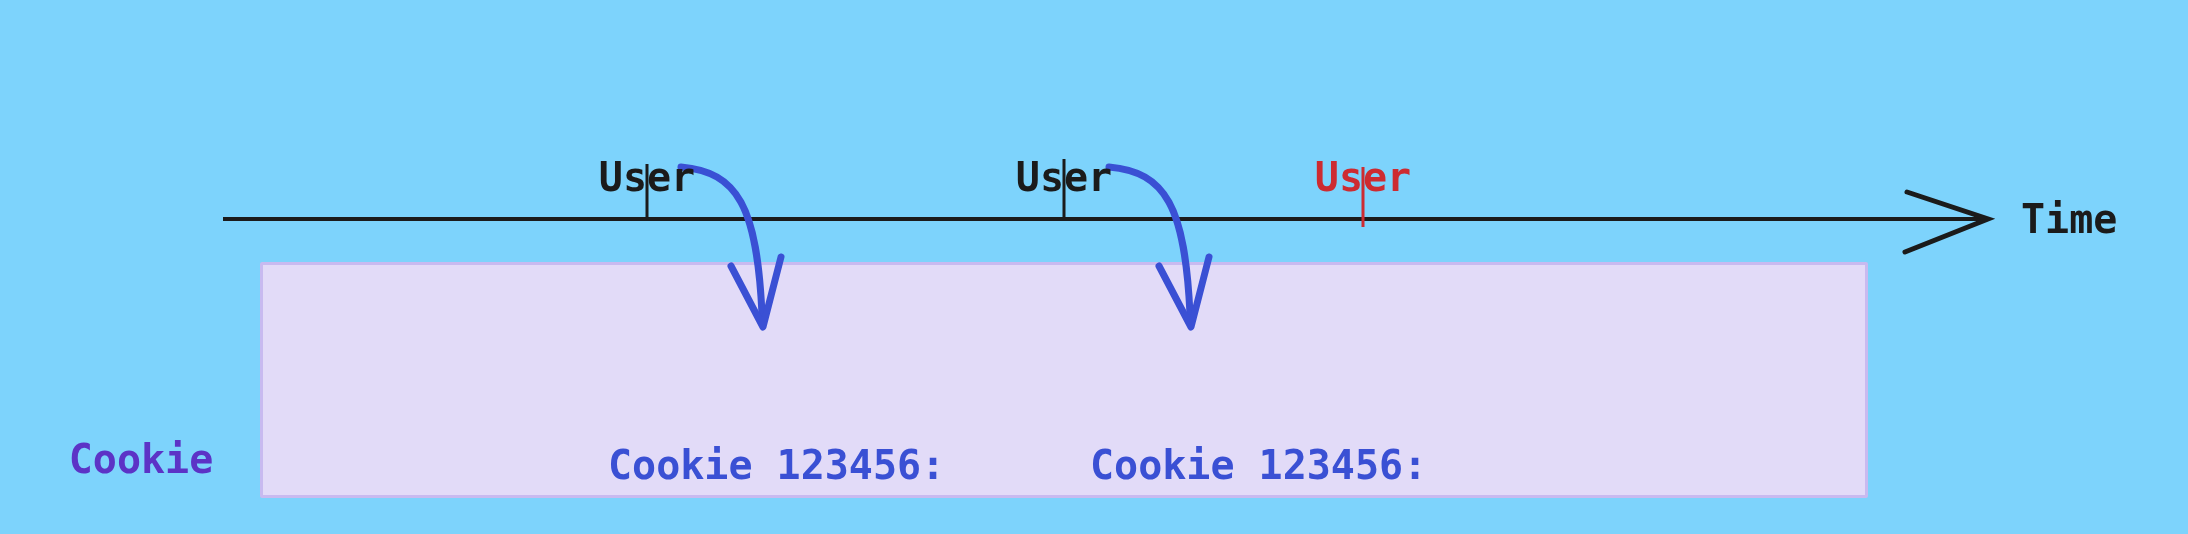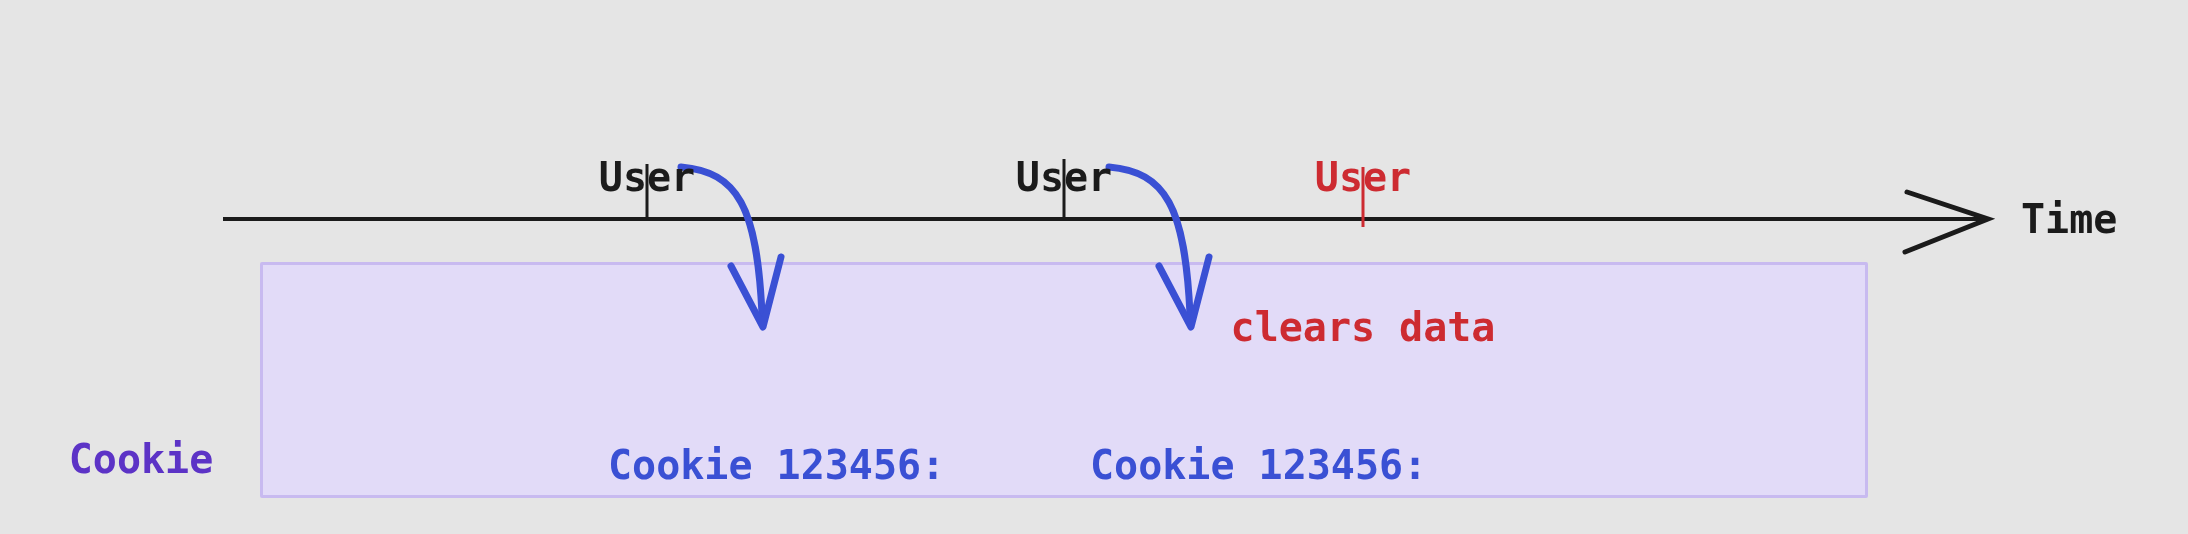--- a/index.html
+++ b/index.html
@@ -1,20 +1,20 @@
 <!DOCTYPE html>
 <html style="--black: #1b1b1b; --red: #cd2b31; --blue: #3a50d4; --purple: #5c33c6; --box-fill: #e2dbf8; --box-border: #c8baf0;"><head>
 <meta charset="utf-8">
 <style>
   html, body { margin: 0; padding: 0; background: #ffffff; }
   .canvas {
     position: relative;
     width: 2188px;
     height: 534px;
-    background: #e5e5e5;
+    background: #7dd3fc;
     font-family: "DejaVu Sans Mono", "Liberation Mono", monospace;
     overflow: hidden;
   }
   .layer {
     position: absolute;
     inset: 0;
     width: 100%;
     height: 100%;
   }
   .server-box {
@@ -97,21 +97,20 @@
   <div class="txt event" style="left:647px">
     <div>User</div>
   </div>
 
   <div class="txt event" style="left:1064px">
     <div>User</div>
   </div>
 
   <div class="txt event red" style="left:1363px">
     <div>User</div>
-    <div>clears data</div>
   </div>
 
   <div class="txt time-label">Time</div>
 
   <div class="txt server-label">
     <div>Cookie</div>
     
   </div>
 
   <div class="txt record r1">

